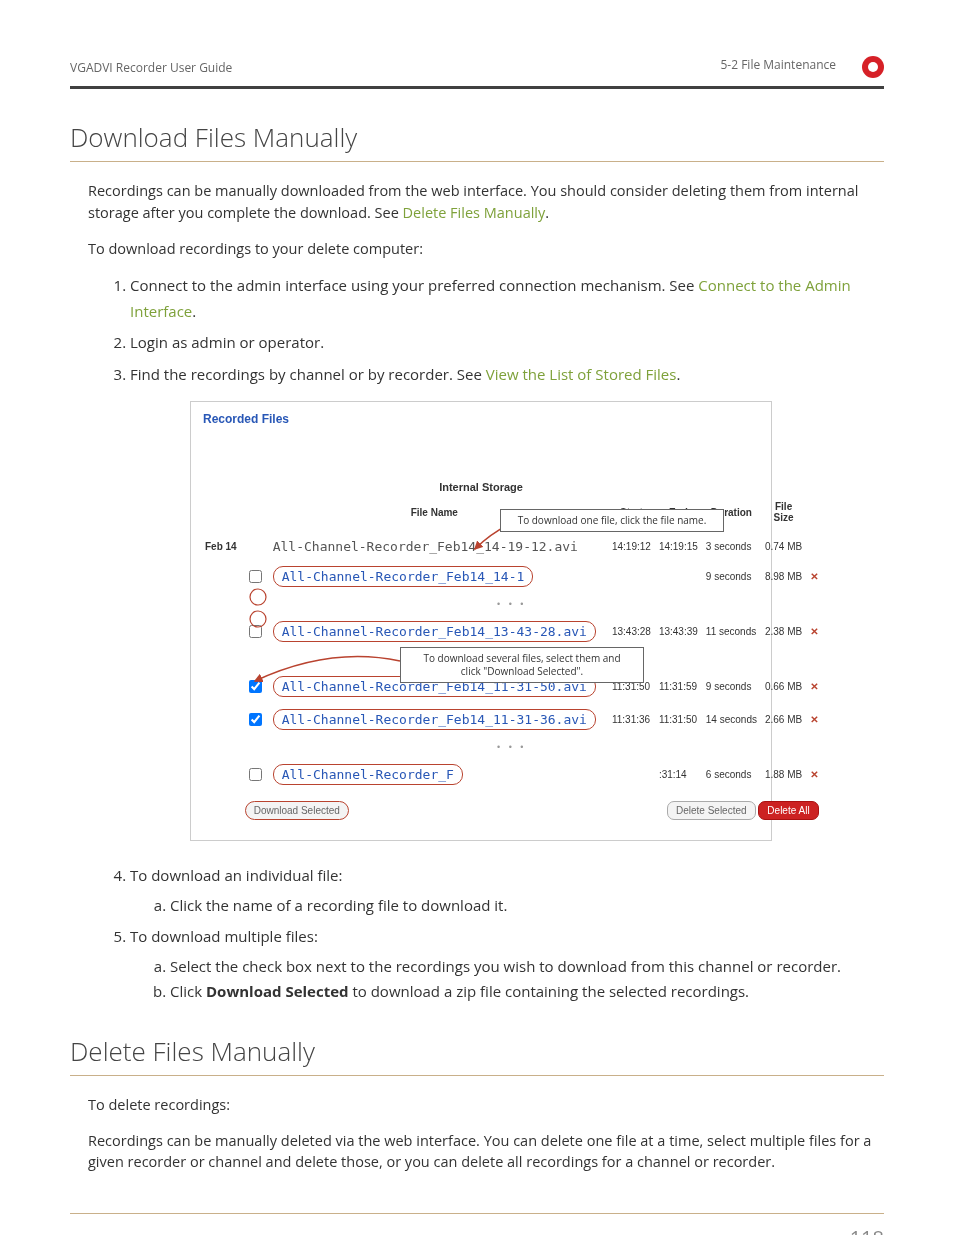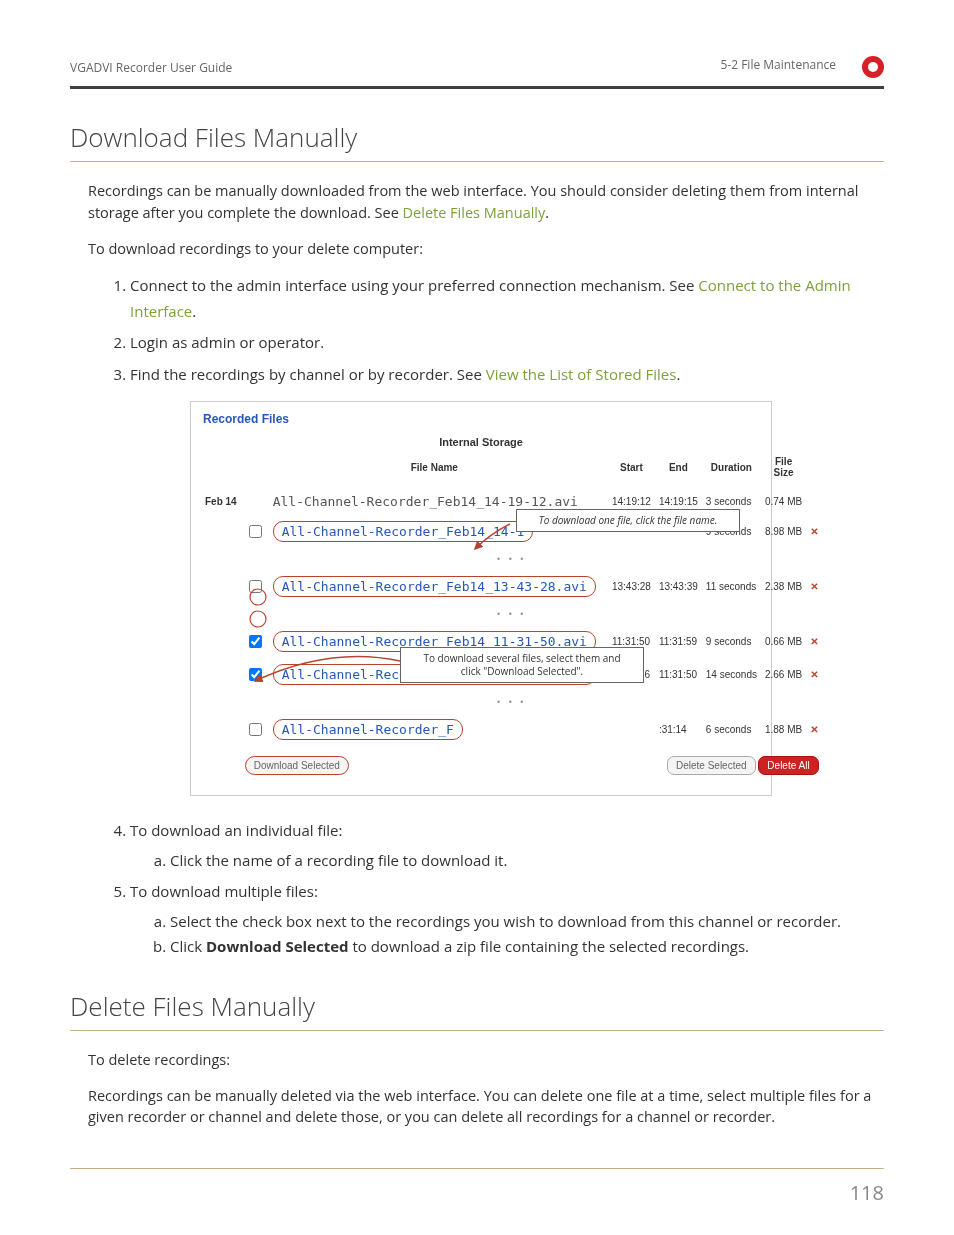--- a/index.html
+++ b/index.html
@@ -76,21 +76,21 @@
     background: #fff;
     width: 580px;
     font-family: Arial, sans-serif;
   }
   .fig-title {
     color: #2857b6;
     font-weight: bold;
     font-size: 12px;
     padding: 10px 12px 4px 12px;
   }
-  .fig-inner { padding: 0 10px 14px 10px; }
+  .fig-inner { padding: 0 10px 14px 10px; margin-top: 45px; }
   .storage-label { text-align: center; font-size: 11px; font-weight: bold; padding: 6px 0 4px 0; }
   table.files {
     width: 100%;
     border-collapse: collapse;
     font-size: 10px;
   }
   table.files th {
     font-weight: bold;
     padding: 4px 4px 10px 4px;
     text-align: center;
@@ -278,21 +278,21 @@
             <td colspan="5" style="text-align:right; padding-top:10px;">
               <span class="btn">Delete Selected</span>
               <span class="btn red">Delete All</span>
             </td>
           </tr>
         </tbody>
           </table>
       </div>
     </div>
 
-    <div class="callout" style="top:108px; left:446px; width:210px;font-style:italic;">
+    <div class="callout" style="top:108px; left:430px; width:210px;">
       <span>To download one file, click the file name.</span>
     </div>
     <svg class="arrow" style="top:118px; left:400px;" width="50" height="40">
       <defs>
           <marker id="ah1" markerWidth="6" markerHeight="6" refX="5" refY="3" orient="auto">
             <path d="M0,0 L6,3 L0,6 Z" fill="#b9432f"></path>
           </marker>
         </defs>
       <path d="M40,5 Q20,15 5,30" stroke="#b9432f" stroke-width="1.5" fill="none" marker-end="url(#ah1)"></path>
     </svg>

